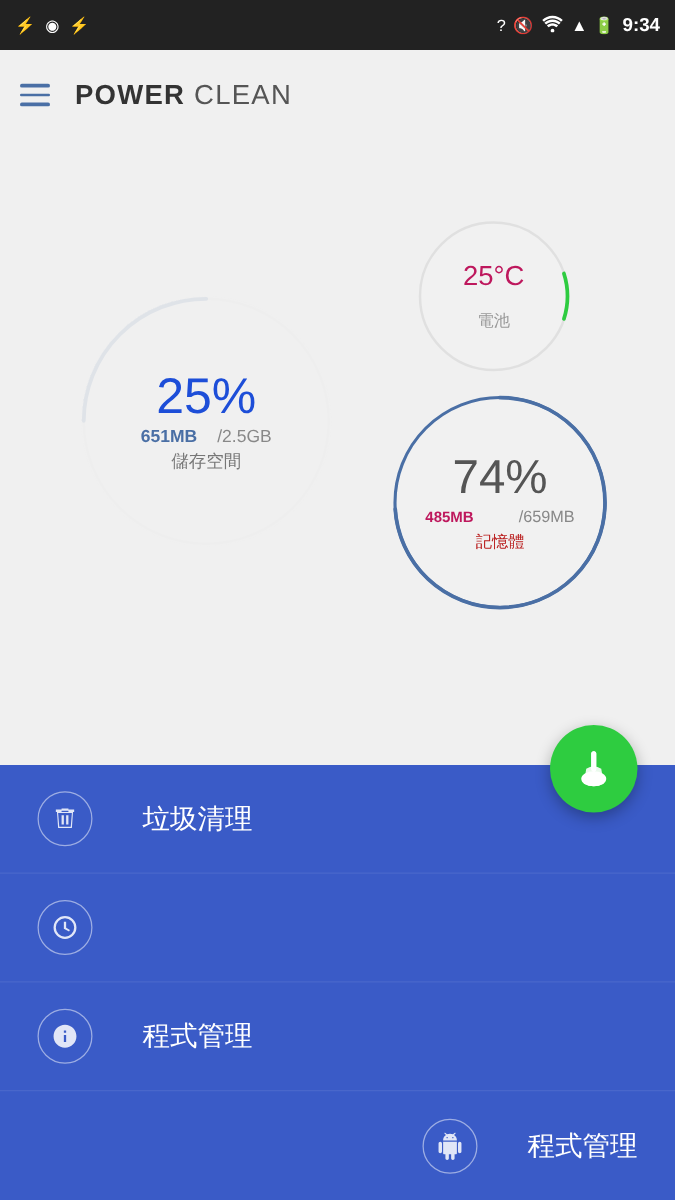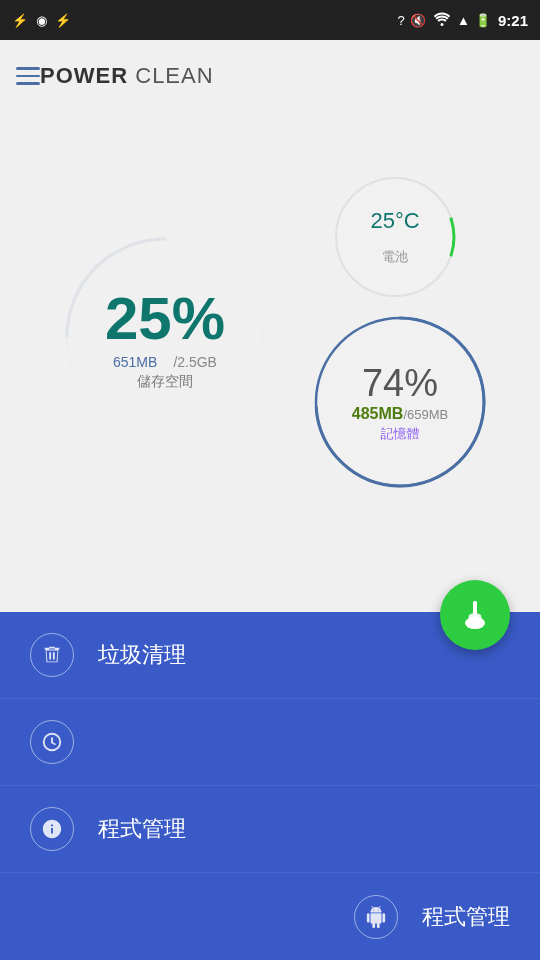--- a/index.html
+++ b/index.html
@@ -44,20 +44,21 @@
     }
 
     
     .toolbar {
       width: 100%;
       height: 72px;
       background: #f0f0f0;
       display: flex;
       align-items: center;
       padding: 0 16px;
+      gap: 20px;
     }
     .menu-icon {
       display: flex;
       flex-direction: column;
       gap: 5px;
       cursor: pointer;
     }
     .menu-icon span {
       width: 24px;
       height: 2.5px;
@@ -105,28 +106,28 @@
       width: 100%; height: 100%;
     }
     .circle-storage-content {
       position: absolute;
       top: 50%;
       left: 50%;
       transform: translate(-50%, -50%);
       text-align: center;
     }
     .circle-storage-content .percent {
-      font-size: 60px;
-      color: #0f766e;
-      font-weight: 700;
+      font-size: 40px;
+      color: #1d4ed8;
+      font-weight: 400;
     }
     .circle-storage-content .size-used {
       font-size: 14px;
       color: #4a6fa5;
-      font-weight: normal;
+      font-weight: bold;
     }
     .circle-storage-content .size-total {
       font-size: 14px;
       color: #888;
       padding-left: 16px;
     }
     .circle-storage-content .label {
       font-size: 14px;
       color: #777;
       margin-top: 2px;
@@ -147,21 +148,21 @@
     }
     .circle-battery-content {
       position: absolute;
       top: 50%;
       left: 50%;
       transform: translate(-50%, -50%);
       text-align: center;
     }
     .circle-battery-content .temp {
       font-size: 22px;
-      color: #0f766e;
+      color: #be185d;
       font-weight: 300;
     }
     .circle-battery-content .label {
       font-size: 13px;
       color: #999;
       margin-top: 14px;
     }
 
     
     .circle-memory {
@@ -182,50 +183,52 @@
       left: 50%;
       transform: translate(-50%, -50%);
       text-align: center;
     }
     .circle-memory-content .percent {
       font-size: 38px;
       color: #555;
       font-weight: 300;
     }
     .circle-memory-content .size-used {
-      font-size: 16px;
-      color: #4d7c0f;
+      font-size: 12px;
+      color: #be185d;
       font-weight: bold;
     }
     .circle-memory-content .size-total {
       font-size: 13px;
       color: #888;
+      padding-left: 36px;
     }
     .circle-memory-content .label {
       font-size: 13px;
-      color: #8b5cf6;
+      color: #b91c1c;
       margin-top: 2px;
     }
 
     
     .bottom-menu {
       position: absolute;
       bottom: 0;
       width: 100%;
       height: 348px;
       background: #3a5bc7;
     }
 
     .menu-item {
       display: flex;
       align-items: center;
       padding: 0 30px;
       height: 87px;
       cursor: pointer;
       border-bottom: 1px solid rgba(255,255,255,0.08);
+      gap: 16px;
     }
     .menu-item:last-child {
       border-bottom: none;
       justify-content: flex-end;
     }
 
     .menu-item-icon {
       width: 44px;
       height: 44px;
       border: 1.5px solid rgba(255,255,255,0.5);
@@ -285,21 +288,21 @@
     <span class="status-icon">
       <svg width="18" height="14" viewBox="0 0 18 14" fill="white">
         <path d="M9 2.5C11.7 2.5 14.1 3.6 15.8 5.4L17.2 4C15.1 1.8 12.2 0.5 9 0.5C5.8 0.5 2.9 1.8 0.8 4L2.2 5.4C3.9 3.6 6.3 2.5 9 2.5Z"></path>
         <path d="M9 5.5C11 5.5 12.8 6.3 14.1 7.6L15.5 6.2C13.9 4.6 11.6 3.5 9 3.5C6.4 3.5 4.1 4.6 2.5 6.2L3.9 7.6C5.2 6.3 7 5.5 9 5.5Z"></path>
         <path d="M9 8.5C10.2 8.5 11.3 9 12.1 9.8L13.5 8.4C12.3 7.2 10.7 6.5 9 6.5C7.3 6.5 5.7 7.2 4.5 8.4L5.9 9.8C6.7 9 7.8 8.5 9 8.5Z"></path>
         <circle cx="9" cy="12.5" r="1.5"></circle>
       </svg>
     </span>
     <span class="status-icon">▲</span>
     <span class="status-icon" style="color:#4cff4c;">🔋</span>
-    <span class="status-time">9:21</span>
+    <span class="status-time">9:34</span>
   </div>
 </div>
 
 <div class="toolbar">
   <div class="menu-icon">
     <span></span>
     <span></span>
     <span></span>
   </div>
   <div class="app-title">

